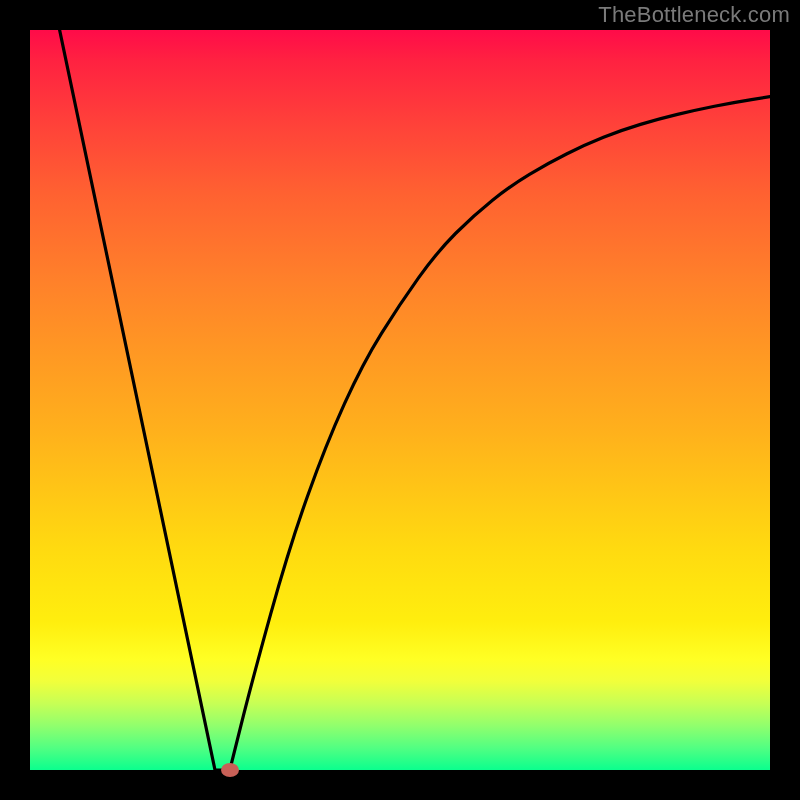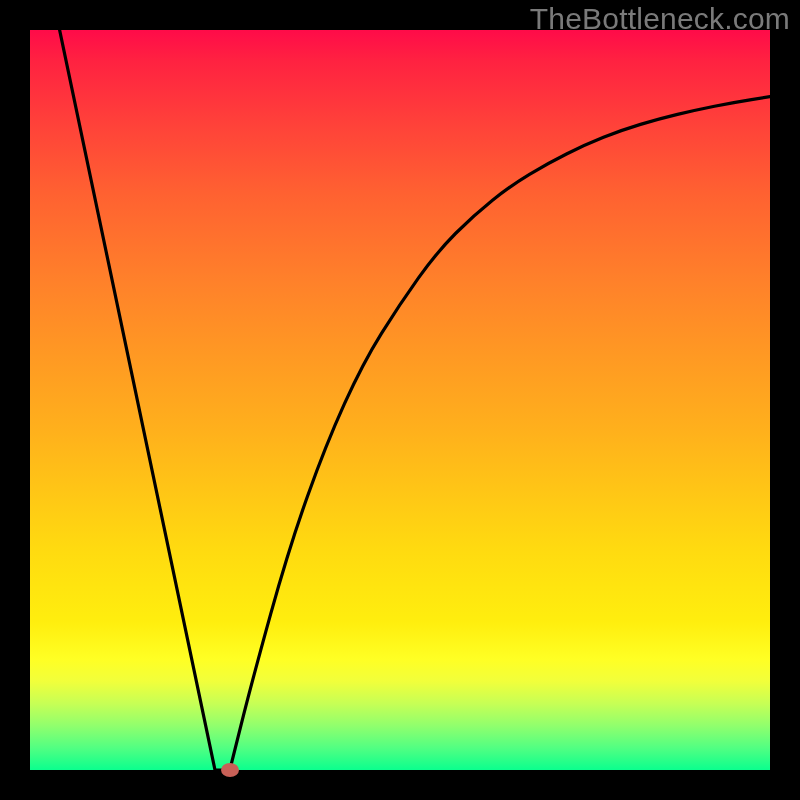--- a/index.html
+++ b/index.html
@@ -15,21 +15,21 @@
     position: relative;
     width: 800px;
     height: 800px;
     background: #000;
   }
   .attribution {
     position: absolute;
     top: 2px;
     right: 10px;
     color: #7a7a7a;
-    font-size: 30px;
+    font-size: 22px;
     font-weight: 500;
     letter-spacing: 0.2px;
     user-select: none;
   }
   .plot {
     position: absolute;
     left: 30px;
     top: 30px;
     width: 740px;
     height: 740px;

